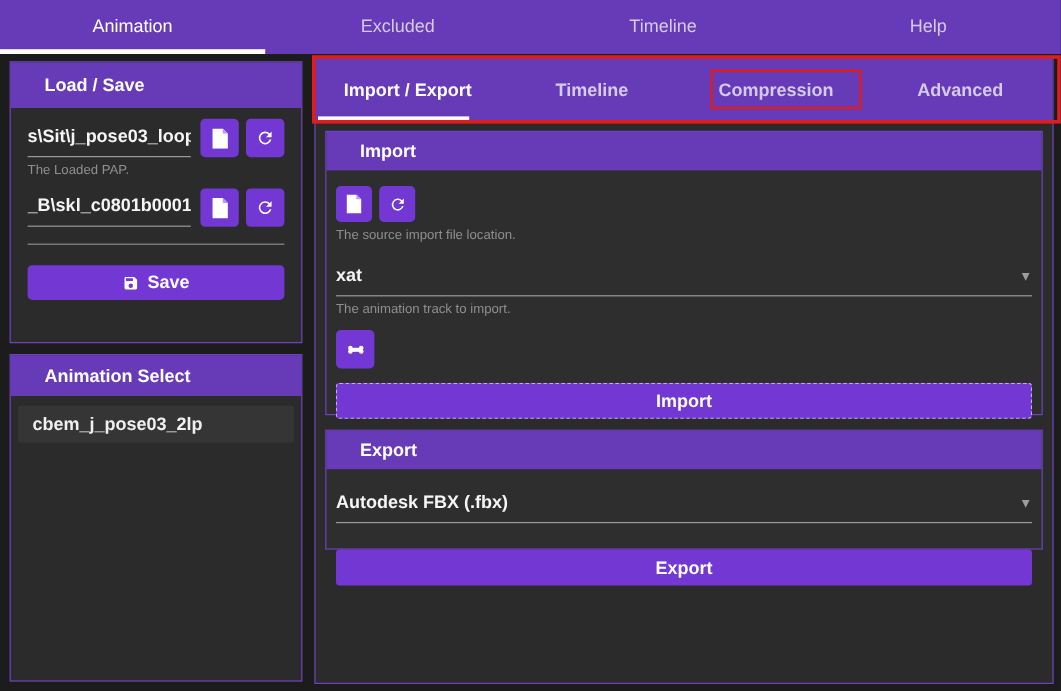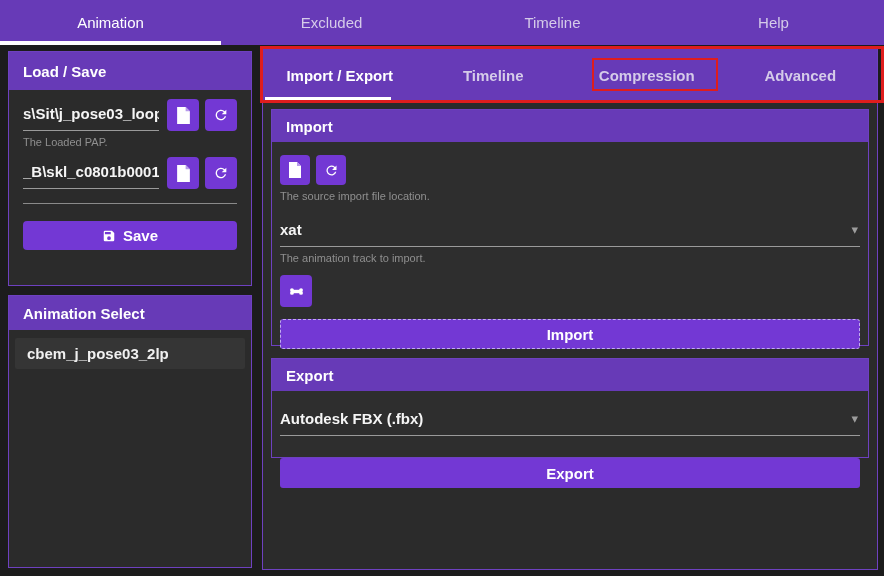--- a/index.html
+++ b/index.html
@@ -27,21 +27,21 @@
     content:""; position:absolute; left:0; bottom:0; width:100%; height:4px; background:#ffffff;
   }
 
   
   .panel {
     position:absolute; background:#2b2b2b;
     border:1px solid #6e41c0;
   }
   .panel-header {
     background:#673ab7; color:#ffffff; font-size:15px; font-weight:bold;
-    display:flex; align-items:center; padding-left:14px;
+    display:flex; align-items:center; padding-left:28px;
   }
 
   
   .sidebar-loadsave { left:8px; top:51px; width:244px; height:235px; }
   .sidebar-loadsave .panel-header { height:38px; }
   .ls-content { padding:9px 14px 0 14px; }
   .field-row { display:flex; align-items:flex-start; }
   .field-text {
     flex:1; font-size:15px; font-weight:bold; color:#f5f5f5;
     padding:6px 0 8px 0; border-bottom:1px solid #9a9a9a; margin-right:8px;

